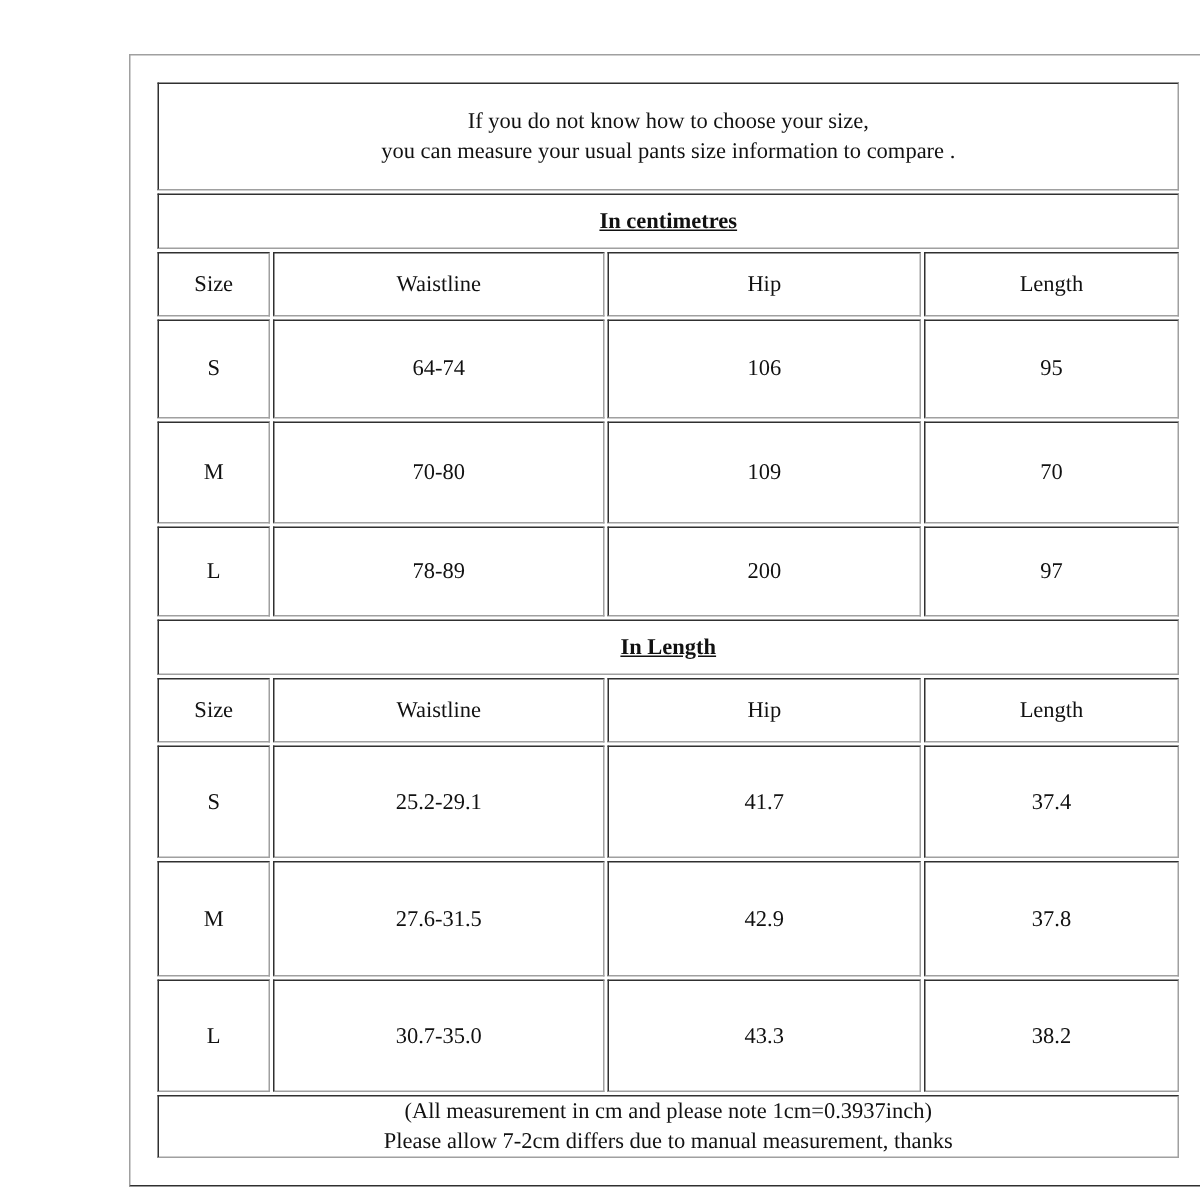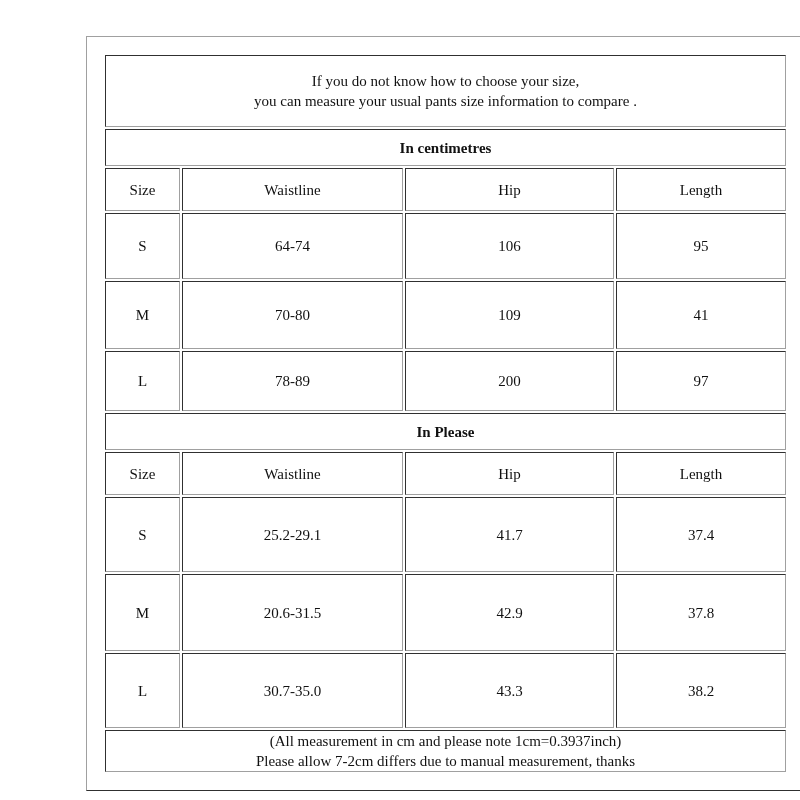--- a/index.html
+++ b/index.html
@@ -57,21 +57,21 @@
       line-height: 21px;
     }
     .line { display: block; }
 
     col.c-size { width: 75px; }
     col.c-waist { width: 221px; }
     col.c-hip { width: 209px; }
     col.c-length { width: 170px; }
 
     tr.r-intro { height: 72px; }
-    tr.r-sec { height: 37px; }
+    tr.r-sec { height: 37px; text-decoration: underline; }
     tr.r-head { height: 43px; }
     tr.r-cm-s { height: 66px; }
     tr.r-cm-m { height: 68px; }
     tr.r-cm-l { height: 60px; }
     tr.r-in-s { height: 75px; }
     tr.r-in-m { height: 77px; }
     tr.r-in-l { height: 75px; }
     tr.r-foot { height: 28px; }
   </style>
 </head>
@@ -104,47 +104,47 @@
     <tr class="r-cm-s">
       <td>S</td>
       <td>64-74</td>
       <td>106</td>
       <td>95</td>
     </tr>
     <tr class="r-cm-m">
       <td>M</td>
       <td>70-80</td>
       <td>109</td>
-      <td>41</td>
+      <td>70</td>
     </tr>
     <tr class="r-cm-l">
       <td>L</td>
       <td>78-89</td>
       <td>200</td>
       <td>97</td>
     </tr>
 
     <tr class="r-sec">
-      <td colspan="4" class="section-title">In Please</td>
+      <td colspan="4" class="section-title">In Length</td>
     </tr>
     <tr class="r-head">
       <td>Size</td>
       <td>Waistline</td>
       <td>Hip</td>
       <td>Length</td>
     </tr>
     <tr class="r-in-s">
       <td>S</td>
       <td>25.2-29.1</td>
       <td>41.7</td>
       <td>37.4</td>
     </tr>
     <tr class="r-in-m">
       <td>M</td>
-      <td>20.6-31.5</td>
+      <td>27.6-31.5</td>
       <td>42.9</td>
       <td>37.8</td>
     </tr>
     <tr class="r-in-l">
       <td>L</td>
       <td>30.7-35.0</td>
       <td>43.3</td>
       <td>38.2</td>
     </tr>
 

